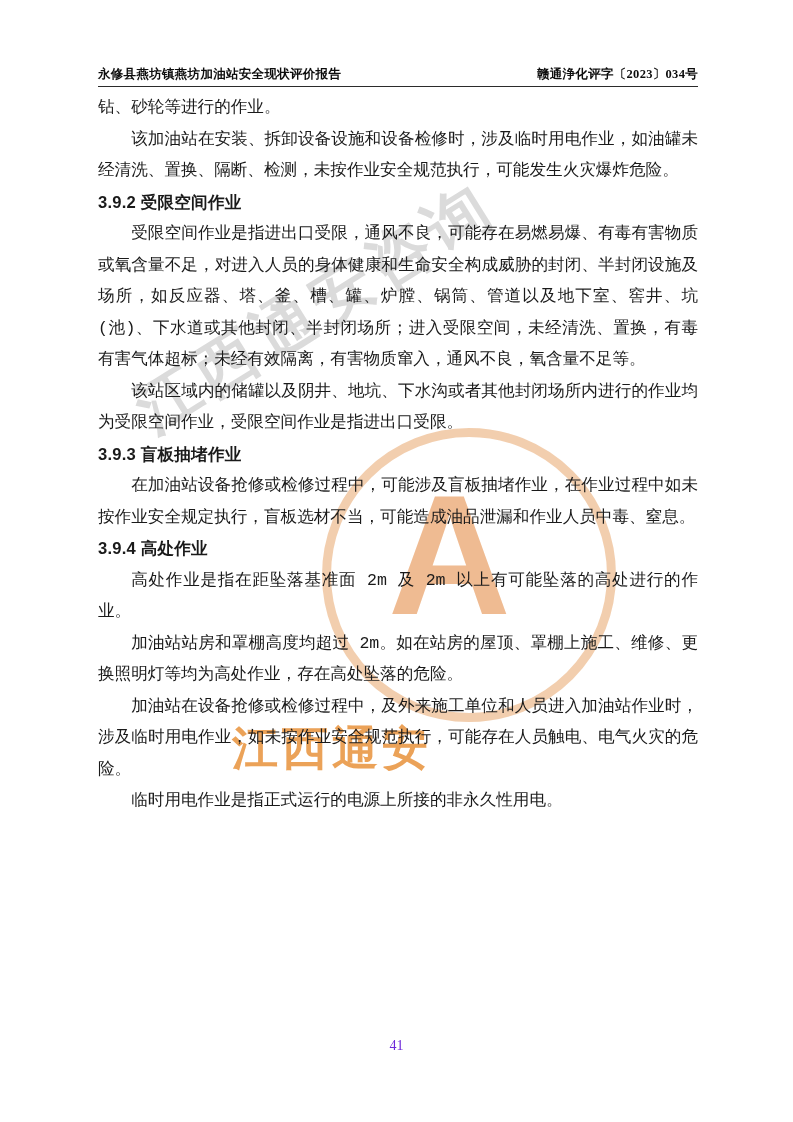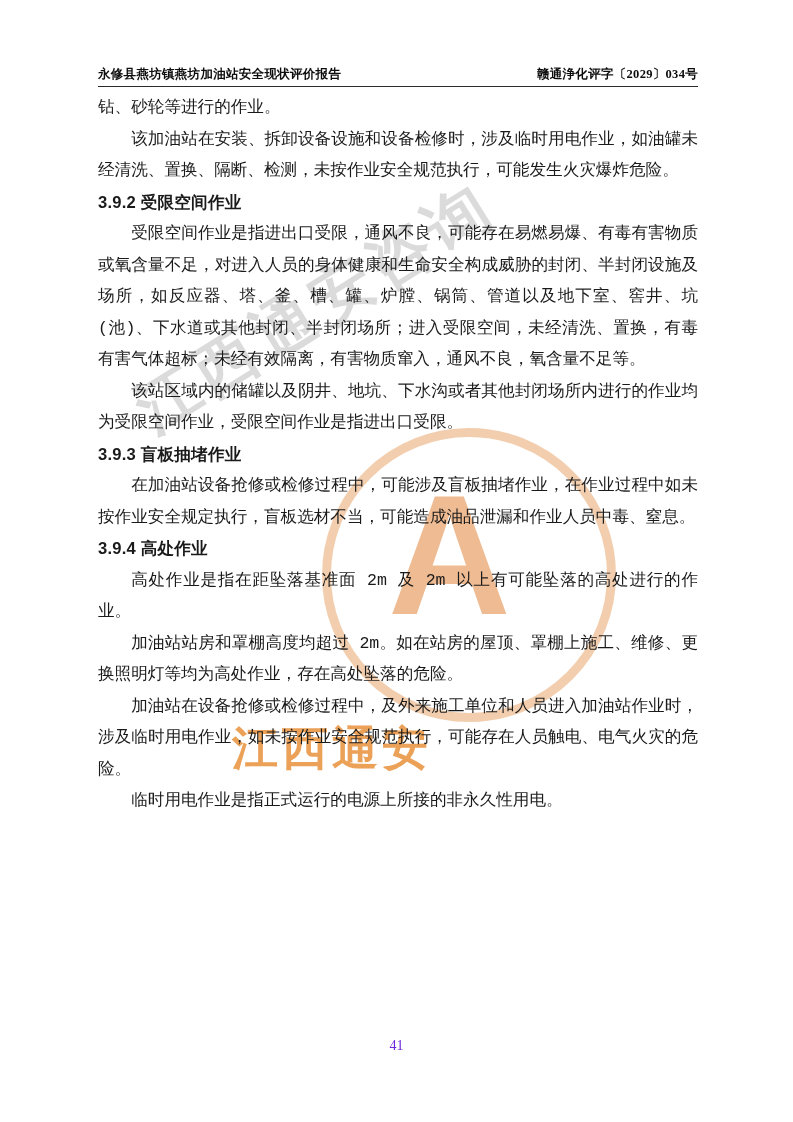--- a/index.html
+++ b/index.html
@@ -140,21 +140,21 @@
 
   <div class="watermark">
     <div class="wm-ring"></div>
     <div class="wm-A">A</div>
     <div class="wm-text-diag">江西通安咨询</div>
     <div class="wm-text-main">江西通安</div>
   </div>
 
   <div class="header">
     <span class="header-left">永修县燕坊镇燕坊加油站安全现状评价报告</span>
-    <span class="header-right">赣通浄化评字〔2029〕034号</span>
+    <span class="header-right">赣通浄化评字〔2023〕034号</span>
   </div>
   <div class="header-rule"></div>
 
   <div class="content">
     <p>钻、砂轮等进行的作业。</p>
     <p class="indent">该加油站在安装、拆卸设备设施和设备检修时，涉及临时用电作业，如油罐未经清洗、置换、隔断、检测，未按作业安全规范执行，可能发生火灾爆炸危险。</p>
 
     <h3>3.9.2 受限空间作业</h3>
     <p class="indent">受限空间作业是指进出口受限，通风不良，可能存在易燃易爆、有毒有害物质或氧含量不足，对进入人员的身体健康和生命安全构成威胁的封闭、半封闭设施及场所，如反应器、塔、釜、槽、罐、炉膛、锅筒、管道以及地下室、窖井、坑(池)、下水道或其他封闭、半封闭场所；进入受限空间，未经清洗、置换，有毒有害气体超标；未经有效隔离，有害物质窜入，通风不良，氧含量不足等。</p>
     <p class="indent">该站区域内的储罐以及阴井、地坑、下水沟或者其他封闭场所内进行的作业均为受限空间作业，受限空间作业是指进出口受限。</p>

